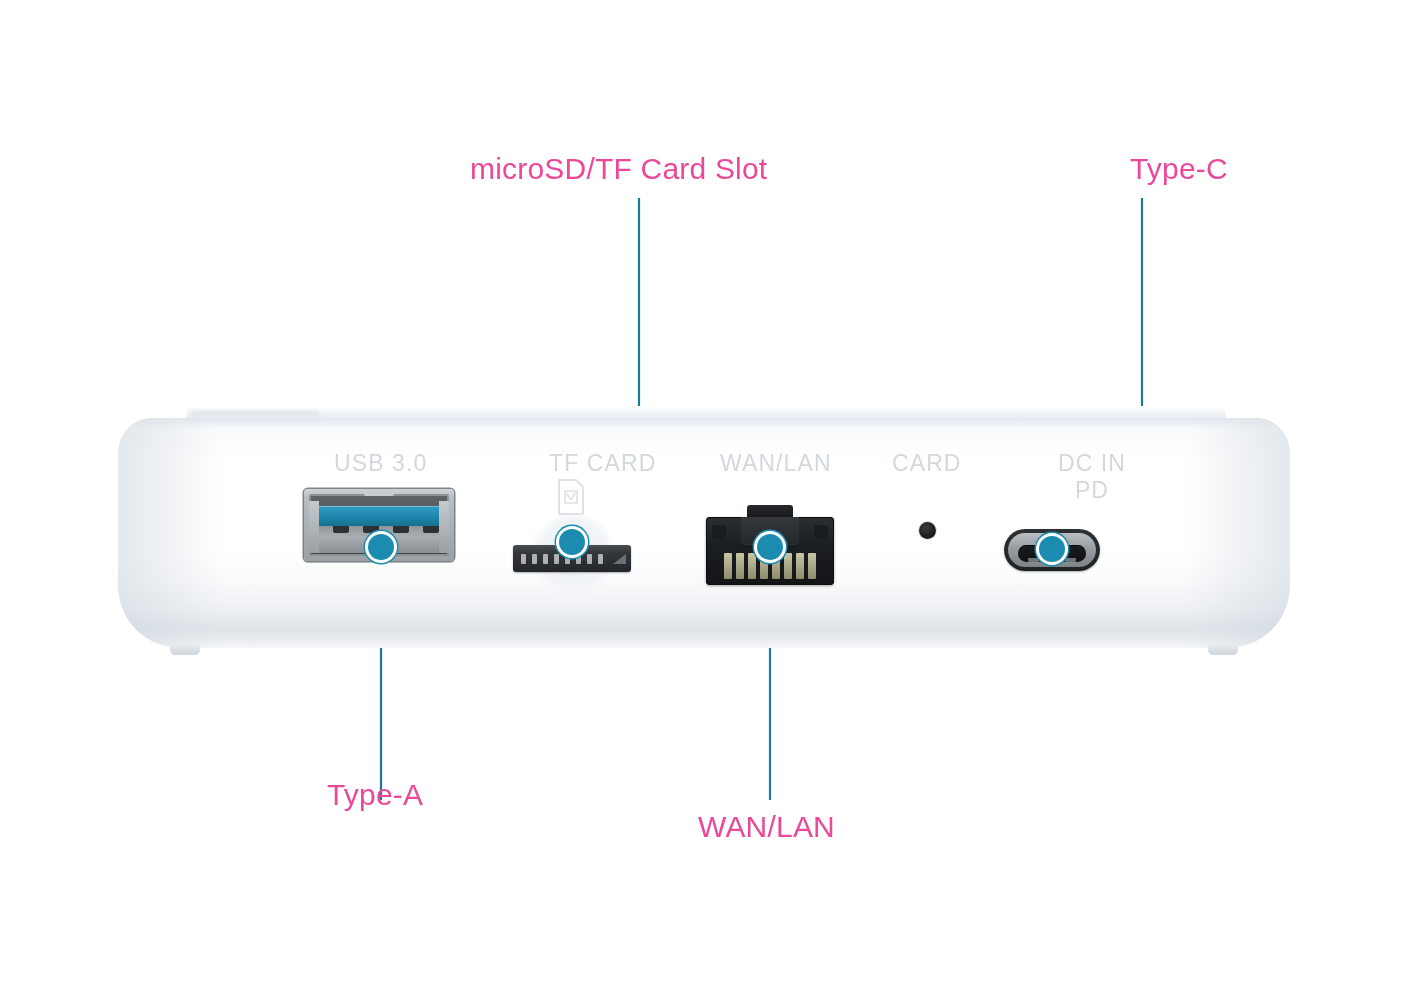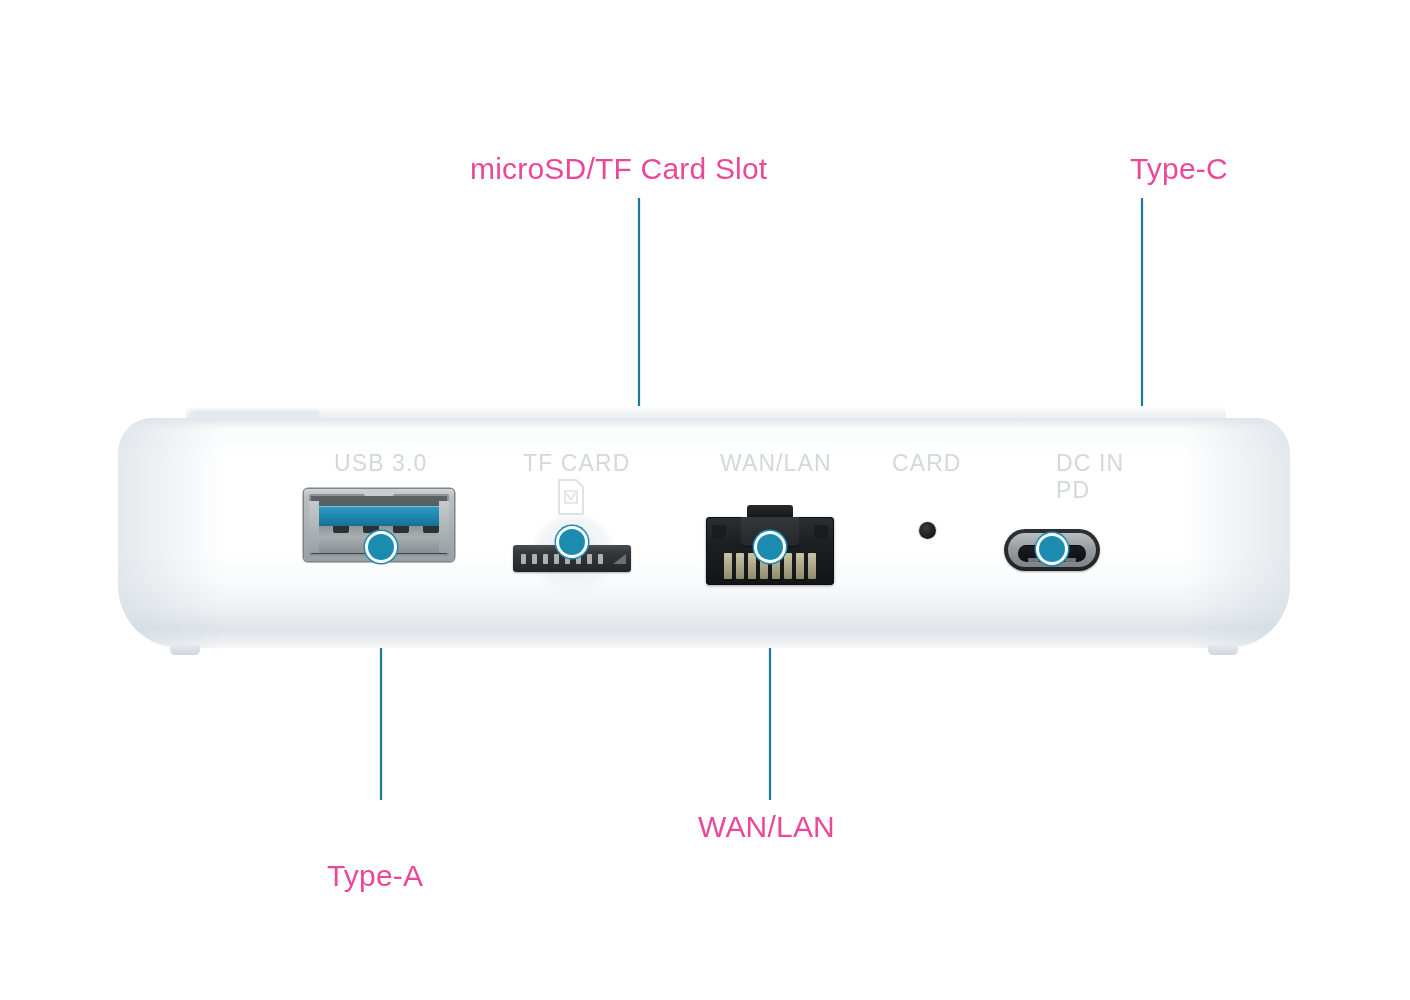--- a/index.html
+++ b/index.html
@@ -25,21 +25,21 @@
     color: #ec4899;
     font-family: "Liberation Sans", sans-serif;
     font-size: 30px;
     font-weight: 400;
     letter-spacing: 0.2px;
     white-space: nowrap;
     line-height: 1;
   }
   #label-microsd { left: 470px; top: 154px; }
   #label-typec   { left: 1130px; top: 154px; }
-  #label-typea   { left: 327px; top: 861px; }
+  #label-typea   { left: 327px; top: 780px; }
   #label-wanlan  { left: 698px; top: 812px; }
 
   
   #leaders {
     position: absolute;
     left: 0; top: 0;
     width: 1410px; height: 1000px;
     pointer-events: none;
   }
 
@@ -126,20 +126,21 @@
 
   
   .port-label {
     position: absolute;
     color: #d3d8dd;
     font-family: "Liberation Sans", sans-serif;
     font-size: 23px;
     font-weight: 400;
     letter-spacing: 1.1px;
     white-space: nowrap;
+    text-align: center;
     line-height: 1.18;
   }
 
   
   #usb-a-port {
     position: absolute;
     left: 304px;
     top: 489px;
     width: 150px;
     height: 72px;
@@ -397,21 +398,21 @@
 
     <div class="device-top-sliver"></div>
 
     <div class="device-face"></div>
 
     <div class="device-foot left"></div>
     <div class="device-foot right"></div>
   </div>
 
   <div class="port-label" style="left:334px; top:450px;">USB 3.0</div>
-  <div class="port-label" style="left:523px; top:450px;">TF CARD</div>
+  <div class="port-label" style="left:549px; top:450px;">TF CARD</div>
   <div class="port-label" style="left:720px; top:450px;">WAN/LAN</div>
   <div class="port-label" style="left:892px; top:450px;">CARD</div>
   <div class="port-label" style="left:1056px; top:450px; width:72px;">
     <div>DC IN</div>
     <div>PD</div>
   </div>
 
   <div id="usb-a-port">
     <div class="usb-rim"></div>
     <div class="usb-top-notch"></div>

